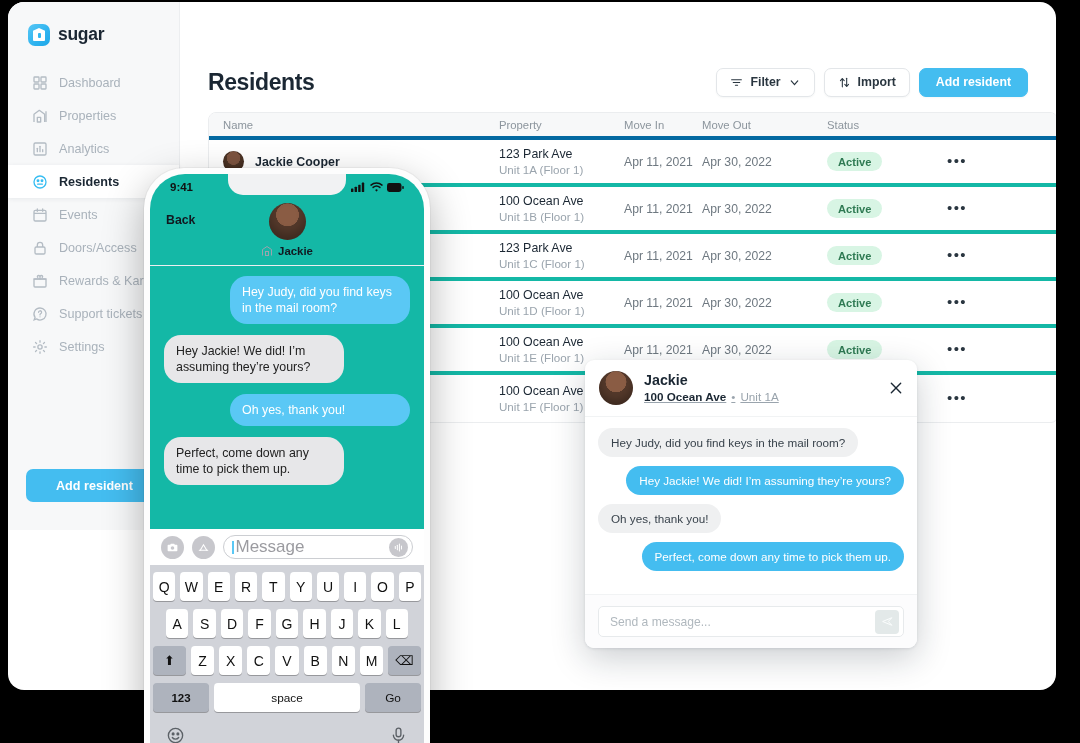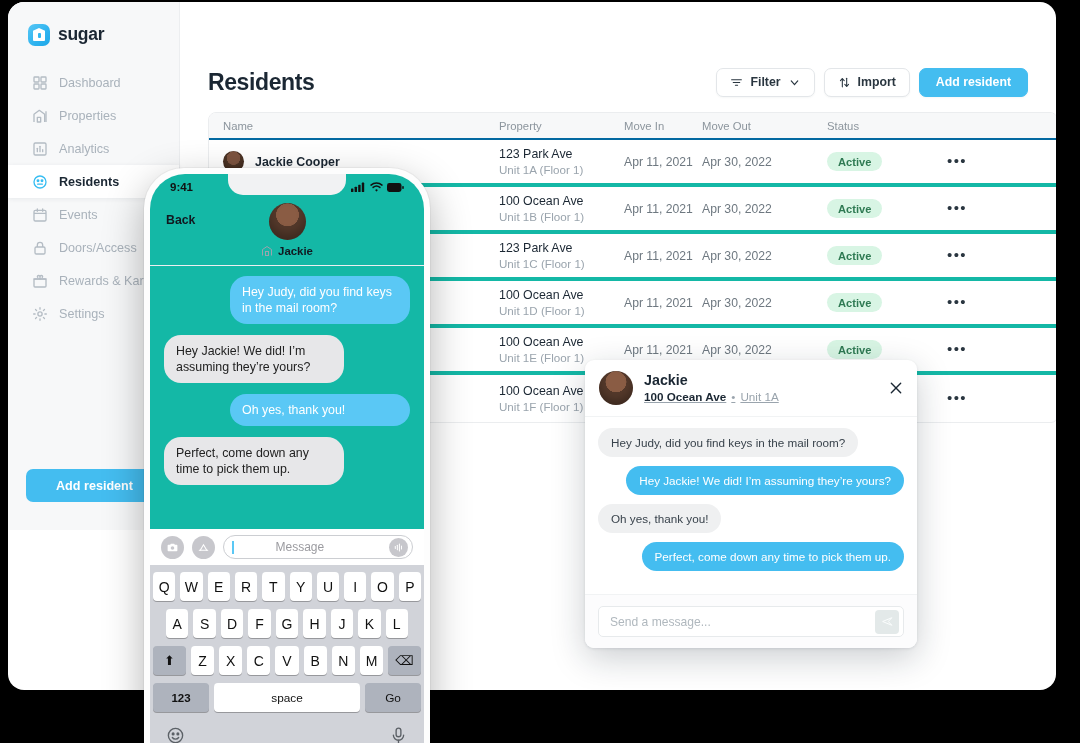--- a/index.html
+++ b/index.html
@@ -115,21 +115,21 @@
   }
 
   
   .table-card {
     position: absolute; left: 200px; top: 110px; width: 850px;
     border: 1px solid #ebedef; border-radius: 8px 8px 7px 7px;
     background: #fff; overflow: hidden;
   }
   .t-head {
     display: flex; align-items: center; height: 27px;
-    background: #f7f8f9; border-bottom: 2px solid #0369a1;
+    background: #f7f8f9; border-bottom: 4px solid #0369a1;
     font-size: 11.3px; color: #8c959d;
   }
   .t-row {
     display: flex; align-items: center; height: 47px;
     border-bottom: 4px solid #14b8a6; font-size: 12.4px;
   }
   .t-row:last-child { border-bottom: none; }
   .c-name { width: 290px; padding-left: 14px; display: flex; align-items: center; gap: 11px; }
   .c-prop { width: 125px; }
   .c-in   { width: 78px; }
@@ -200,21 +200,21 @@
     position: absolute; left: 0; right: 0; bottom: 178px; height: 36px;
     display: flex; align-items: center; gap: 8px; padding: 0 11px; background: #fff;
   }
   .rnd-btn { width: 23px; height: 23px; border-radius: 50%; background: #c7c7cc; display: flex; align-items: center; justify-content: center; flex: none; cursor: pointer; }
   .rnd-btn svg { width: 13px; height: 13px; display: block; }
   .msg-field {
     flex: 1; height: 24px; border: 1px solid #ccced2; border-radius: 13px;
     display: flex; align-items: center; padding: 0 4px 0 8px; position: relative;
   }
   .msg-caret { width: 1.5px; height: 13px; background: #5ac8f5; margin-right: 2px; }
-  .msg-ph { font-size: 12px; color: #9b9ba0; margin-left: 40px; }
+  .msg-ph { font-size: 17px; color: #9b9ba0; }
   .mic-circle { margin-left: auto; width: 19px; height: 19px; border-radius: 50%; background: #c7c7cc; display: flex; align-items: center; justify-content: center; }
   .mic-circle svg { width: 11px; height: 11px; display: block; }
 
   
   .keyboard {
     position: absolute; left: 0; right: 0; bottom: 0; height: 178px;
     background: #d1d3d9; padding: 7px 3px 0 3px;
   }
   .krow { display: flex; justify-content: center; gap: 5px; margin-bottom: 8px; }
   .krow.r2 { padding: 0 13px; }
@@ -343,20 +343,30 @@
           </div>
           <div class="nav-item">
             <span class="ico">
               <svg viewBox="0 0 24 24" fill="none" stroke="#b4bcc4" stroke-width="2">
                 <rect x="3" y="9" width="18" height="12" rx="1.5"></rect>
                 <line x1="2" y1="9" x2="22" y2="9"></line>
                 <path d="M12 9V5M12 5c-1.8-2.6-5.2-.8-3.4 1.6M12 5c1.8-2.6 5.2-.8 3.4 1.6" stroke-linecap="round"></path>
               </svg>
             </span>
             <span>Rewards &amp; Karma</span>
+          </div>
+          <div class="nav-item">
+            <span class="ico">
+              <svg viewBox="0 0 24 24" fill="none" stroke="#b4bcc4" stroke-width="1.9" stroke-linecap="round">
+                <path d="M12 3a9 9 0 1 1-5.2 16.3L3.2 20.8l1.4-3.6A9 9 0 0 1 12 3z"></path>
+                <path d="M9.8 9.4a2.3 2.3 0 1 1 3.1 2.2c-.6.3-.9.8-.9 1.4v.4"></path>
+                <circle cx="12" cy="16.2" r="0.9" fill="#b4bcc4" stroke="none"></circle>
+              </svg>
+            </span>
+            <span>Support tickets</span>
           </div>
           <div class="nav-item">
             <span class="ico">
               <svg viewBox="0 0 24 24" fill="none" stroke="#b4bcc4" stroke-width="2">
                 <circle cx="12" cy="12" r="3.2"></circle>
                 <path d="M12 2.5v2.2M12 19.3v2.2M2.5 12h2.2M19.3 12h2.2M5.3 5.3l1.6 1.6M17.1 17.1l1.6 1.6M18.7 5.3l-1.6 1.6M6.9 17.1l-1.6 1.6" stroke-linecap="round"></path>
               </svg>
             </span>
             <span>Settings</span>
           </div>

